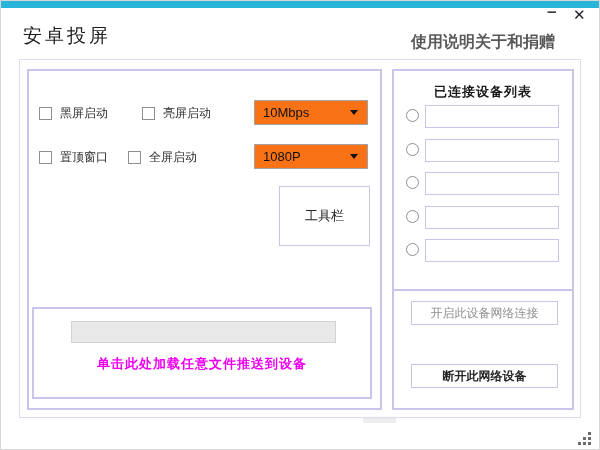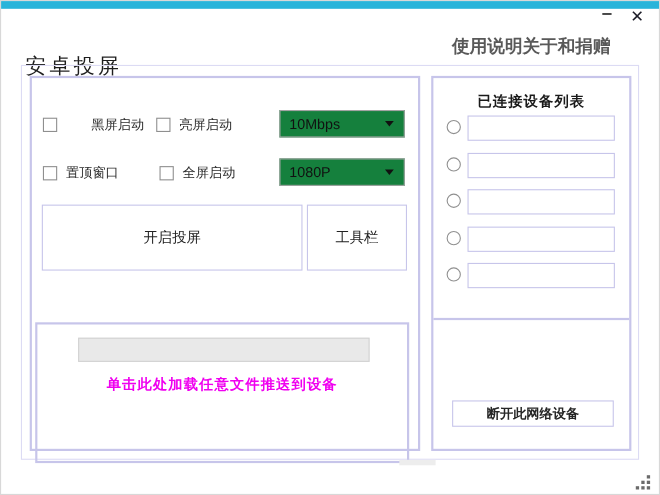--- a/index.html
+++ b/index.html
@@ -2,48 +2,48 @@
 <html><head>
 <meta charset="utf-8">
 <style>
   html,body{margin:0;padding:0;background:#f4f4f4;}
   *{box-sizing:border-box;font-family:"Liberation Sans","DejaVu Sans",sans-serif;}
   .window{
     position:relative;width:600px;height:450px;background:#ffffff;
     border:1px solid #d8d8d8;overflow:hidden;
   }
   .accent-bar{position:absolute;top:0;left:0;width:600px;height:7px;background:#29b4da;}
-  .app-title{position:absolute;left:22px;top:22px;font-size:19px;color:#1d1d1d;letter-spacing:3px;margin-top:24px;}
+  .app-title{position:absolute;left:22px;top:22px;font-size:19px;color:#1d1d1d;letter-spacing:3px;}
   .menu-link{position:absolute;top:31px;font-size:16px;font-weight:bold;color:#595959;cursor:pointer;}
   .menu-link.usage{left:410px;}
   .menu-link.about{left:474px;}
   .win-btn{position:absolute;cursor:pointer;color:#1d1d28;text-align:center;}
   .win-min{left:546px;top:1px;font-size:17px;font-weight:bold;color:#3c3c3c;}
   .win-close{left:572px;top:5px;font-size:15px;font-weight:bold;}
   .outer-box{position:absolute;left:18px;top:58px;width:562px;height:359px;border:1px solid #dcdbf4;}
   .panel{position:absolute;border:2px solid #c7c5ea;background:#fff;}
   .left-panel{left:26px;top:68px;width:355px;height:341px;}
   .right-panel{left:391px;top:68px;width:182px;height:341px;}
   
   .cb-row{position:absolute;display:flex;align-items:center;cursor:pointer;}
   .cb-box{width:13px;height:13px;border:1px solid #8f8f8f;background:#fff;margin-right:8px;flex:0 0 auto;}
   .cb-label{font-size:12px;color:#2b2b2b;white-space:nowrap;}
   .combo{
-    position:absolute;width:114px;height:25px;border:1px solid #a3a3a3;background:#15803d;
+    position:absolute;width:114px;height:25px;border:1px solid #a3a3a3;background:#f97316;
     display:flex;align-items:center;padding-left:8px;font-size:13px;color:#111;cursor:pointer;
   }
   .combo .arrow{position:absolute;right:9px;top:9px;width:0;height:0;
     border-left:4px solid transparent;border-right:4px solid transparent;border-top:5px solid #111;}
   .btn{
     position:absolute;border:1px solid #c7c5ea;background:#fff;display:flex;
     align-items:center;justify-content:center;font-size:13px;color:#222;cursor:pointer;
   }
   .btn-start{left:9px;top:115px;width:237px;height:60px;}
   .btn-tool{left:250px;top:115px;width:91px;height:60px;}
-  .file-box{position:absolute;left:3px;top:222px;width:340px;height:128px;border:2px solid #c7c5ea;cursor:pointer;}
+  .file-box{position:absolute;left:3px;top:236px;width:340px;height:92px;border:2px solid #c7c5ea;cursor:pointer;}
   .progress-track{position:absolute;left:37px;top:12px;width:265px;height:22px;background:#e9e9e9;border:1px solid #d2d2d2;}
   .progress-fill{height:100%;width:0;background:#29b4da;}
   .push-hint{position:absolute;left:0;top:46px;width:100%;text-align:center;
     font-size:13px;font-weight:bold;color:#f000f0;letter-spacing:1px;}
   
   .rp-title{position:absolute;left:0;top:12px;width:100%;text-align:center;
     font-size:13px;font-weight:bold;color:#1a1a1a;letter-spacing:1px;}
   .device-row{position:absolute;left:0;width:100%;height:24px;}
   .radio{position:absolute;left:12px;top:4px;width:13px;height:13px;border:1px solid #909090;border-radius:50%;background:#fff;cursor:pointer;}
   .device-field{position:absolute;left:31px;top:0;width:134px;height:23px;border:1px solid #c7c5ea;background:#fff;font-size:12px;color:#333;padding:3px 5px;}
@@ -69,47 +69,46 @@
 
   <div class="app-title">安卓投屏</div>
   <div class="menu-link usage">使用说明</div>
   <div class="menu-link about">关于和捐赠</div>
   <div class="win-btn win-min">–</div>
   <div class="win-btn win-close">✕</div>
 
   <div class="outer-box"></div>
 
   <div class="panel left-panel">
-    <div class="cb-row" style="left:10px;top:34px;gap:23px;">
+    <div class="cb-row" style="left:10px;top:34px;">
       <span class="cb-box"></span>
       <span class="cb-label">黑屏启动</span>
     </div>
     <div class="cb-row" style="left:10px;top:78px;">
       <span class="cb-box"></span>
       <span class="cb-label">置顶窗口</span>
     </div>
     <div class="cb-row" style="left:113px;top:34px;">
       <span class="cb-box"></span>
       <span class="cb-label">亮屏启动</span>
     </div>
-    <div class="cb-row" style="left:116px;top:78px;">
+    <div class="cb-row" style="left:99px;top:78px;">
       <span class="cb-box"></span>
       <span class="cb-label">全屏启动</span>
     </div>
 
     <div class="combo" style="left:225px;top:29px;">
       <span>10Mbps</span>
       <span class="arrow"></span>
     </div>
     <div class="combo" style="left:225px;top:73px;">
       <span>1080P</span>
       <span class="arrow"></span>
     </div>
 
-    <div class="btn btn-start">开启投屏</div>
     <div class="btn btn-tool">工具栏</div>
 
     <div class="file-box">
       <div class="progress-track">
         <div class="progress-fill" style="width: 0%;"></div>
       </div>
       <div class="push-hint">单击此处加载任意文件推送到设备</div>
     </div>
   </div>
 
@@ -132,20 +131,21 @@
       <span class="radio"></span>
       <div class="device-field"></div>
     </div>
     <div class="device-row" style="top:168px;">
       <span class="radio"></span>
       <div class="device-field"></div>
     </div>
 
     <div class="rp-sep"></div>
 
+    <div class="btn net-btn disabled" style="top:230px;">开启此设备网络连接</div>
     <div class="btn net-btn primary" style="top:293px;">断开此网络设备</div>
   </div>
 
   <div class="notch"></div>
   <div class="grip">
     <i></i>
       <i></i>
       <i></i>
       <i></i>
       <i></i>

